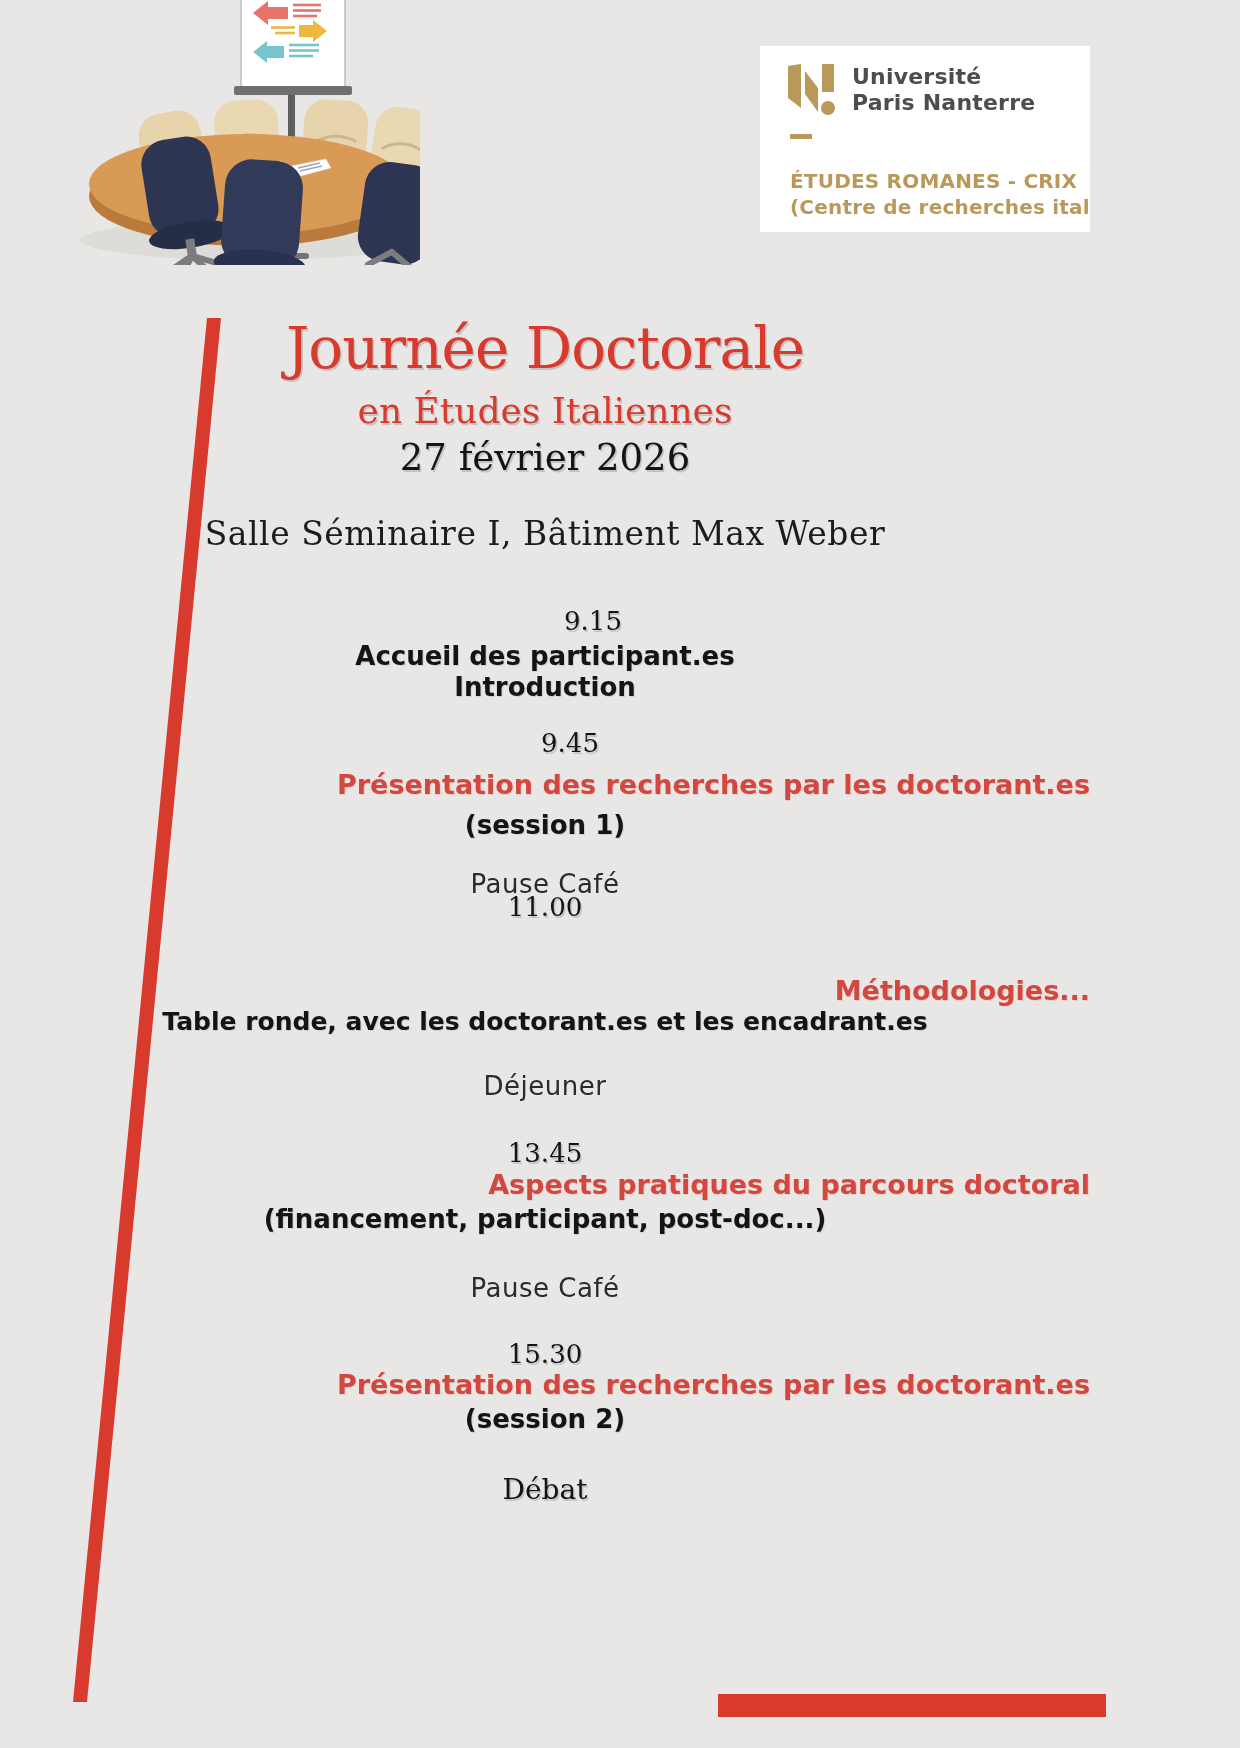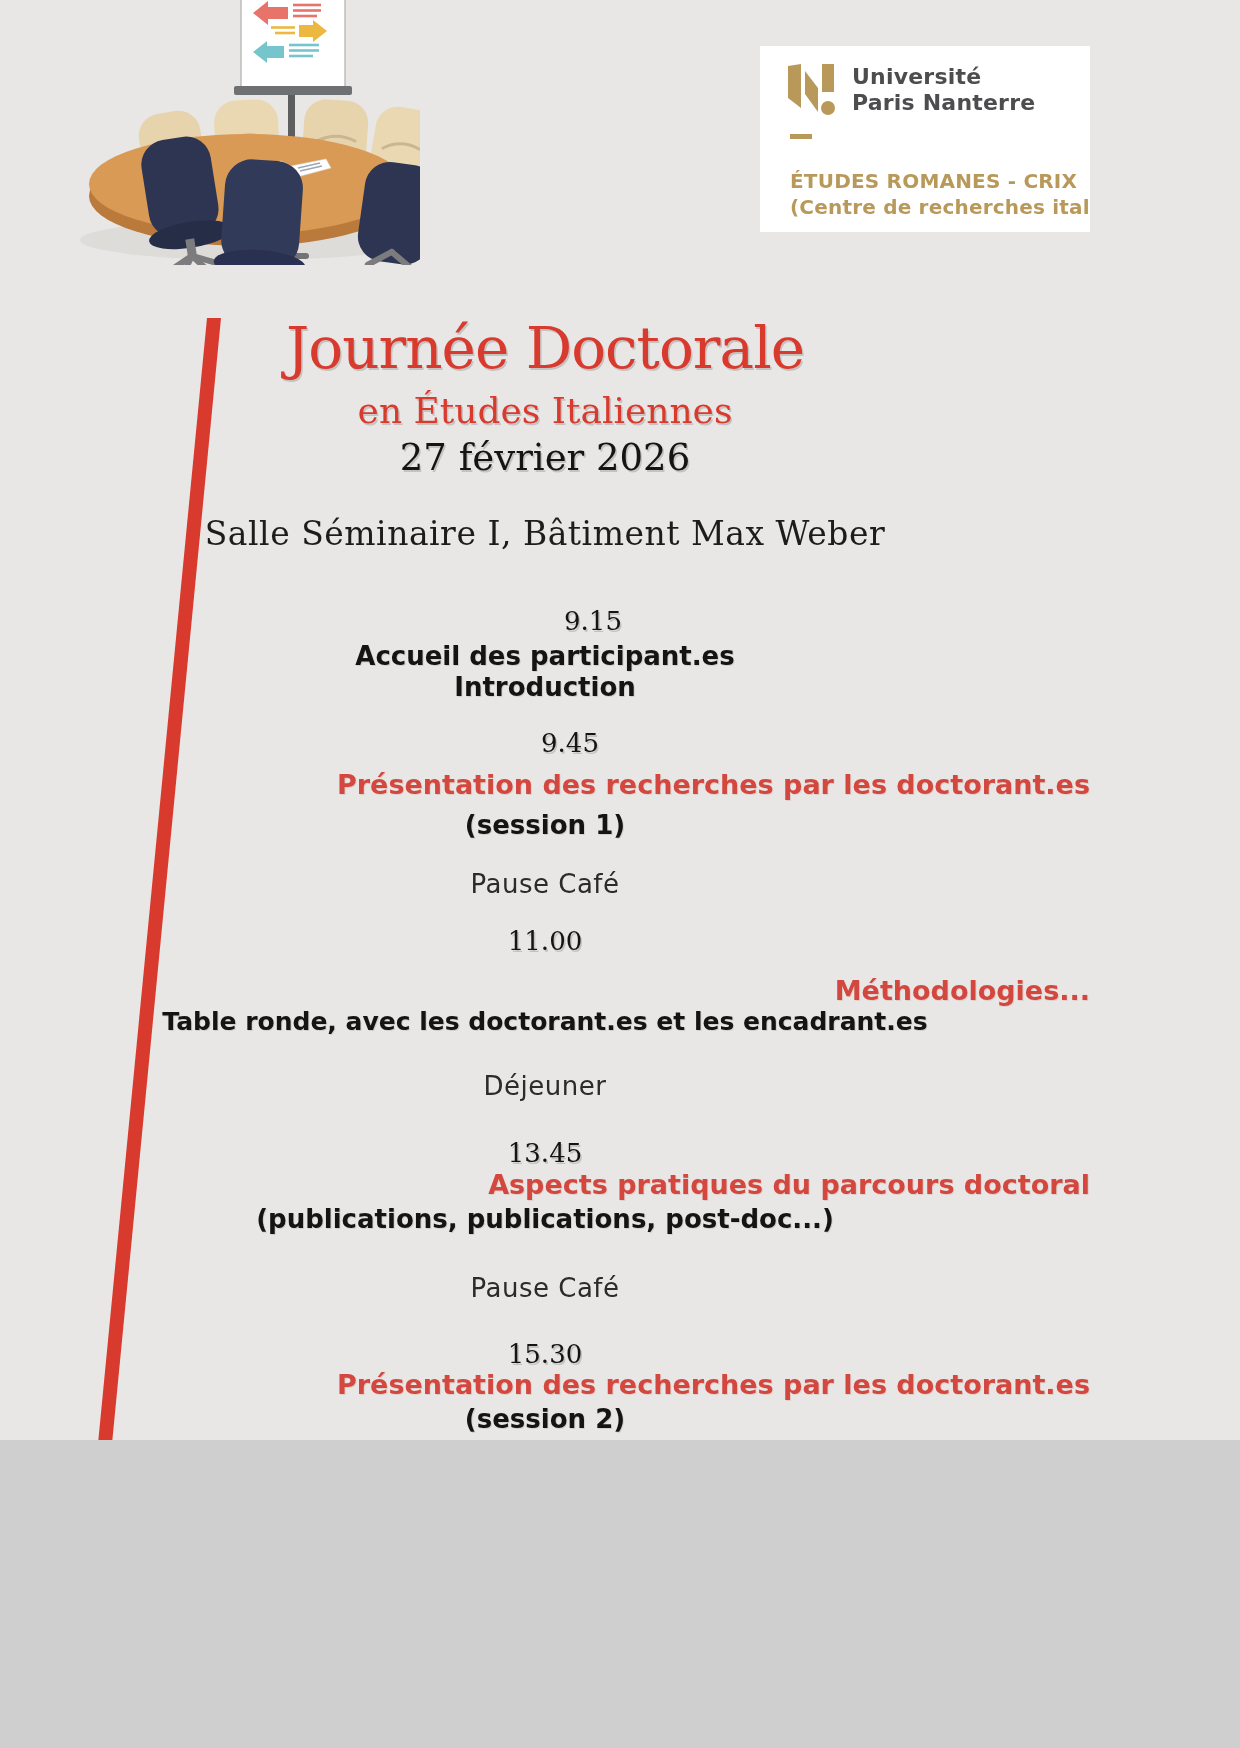--- a/index.html
+++ b/index.html
@@ -5,21 +5,21 @@
   :root{
     --bg:#e8e7e5;
     --red:#d93a2e;
     --red-soft:#d4473e;
     --gold:#b9995a;
     --logo-gray:#4d4d4f;
     --ink:#141414;
   }
   html,body{margin:0;padding:0;background:#cfcfcf;}
   .page{
-    position:relative;width:1240px;height:1440px;margin:0 auto;
+    position:relative;width:1240px;height:1748px;margin:0 auto;
     background:var(--bg);overflow:hidden;
     font-family:"DejaVu Sans", sans-serif;
   }
   
   .logo-card{
     position:absolute;left:760px;top:46px;width:330px;height:186px;
     background:#ffffff;overflow:hidden;white-space:nowrap;
   }
   .logo-mark{position:absolute;left:28px;top:18px;}
   .logo-dash{position:absolute;left:30px;top:88px;width:22px;height:5px;background:var(--gold);}
@@ -48,21 +48,21 @@
   .y-date    {top:436px;font-size:37px;}
   .y-venue   {top:514px;font-size:33px;}
 
   .t0-time{top:606px;font-size:26px;padding-left:48px;}
   .t0-l1  {top:641px;font-size:26px;}
   .t0-l2  {top:672px;font-size:26px;}
   .t1-time{top:728px;font-size:26px;padding-left:25px;}
   .t1-l1  {top:769px;font-size:27px;}
   .t1-l2  {top:810px;font-size:26px;}
   .bk1    {top:869px;font-size:26px;}
-  .t3-time{top:926px;font-size:26px;}
+  .t3-time{top:892px;font-size:26px;}
   .t3-l1  {top:975px;font-size:27px;}
   .t3-l2  {top:1007px;font-size:25px;}
   .bk2    {top:1071px;font-size:26px;}
   .t5-time{top:1138px;font-size:26px;}
   .t5-l1  {top:1169px;font-size:27px;}
   .t5-l2  {top:1204px;font-size:26px;}
   .bk3    {top:1273px;font-size:26px;}
   .t7-time{top:1339px;font-size:26px;}
   .t7-l1  {top:1369px;font-size:27px;}
   .t7-l2  {top:1404px;font-size:26px;}
@@ -210,21 +210,21 @@
     <div class="line sansl bk1">Pause Café</div>
 
     <div class="line slab t3-time">11.00</div>
     <div class="line sansb red t3-l1">Méthodologies...</div>
     <div class="line sansb t3-l2">Table ronde, avec les doctorant.es et les encadrant.es</div>
 
     <div class="line sansl bk2">Déjeuner</div>
 
     <div class="line slab t5-time">13.45</div>
     <div class="line sansb red t5-l1">Aspects pratiques du parcours doctoral</div>
-    <div class="line sansb t5-l2">(publications, publications, post-doc...)</div>
+    <div class="line sansb t5-l2">(financement, participant, post-doc...)</div>
 
     <div class="line sansl bk3">Pause Café</div>
 
     <div class="line slab t7-time">15.30</div>
     <div class="line sansb red t7-l1">Présentation des recherches par les doctorant.es</div>
     <div class="line sansb t7-l2">(session 2)</div>
 
     <div class="line slab final">Débat</div>
   </div>
 

